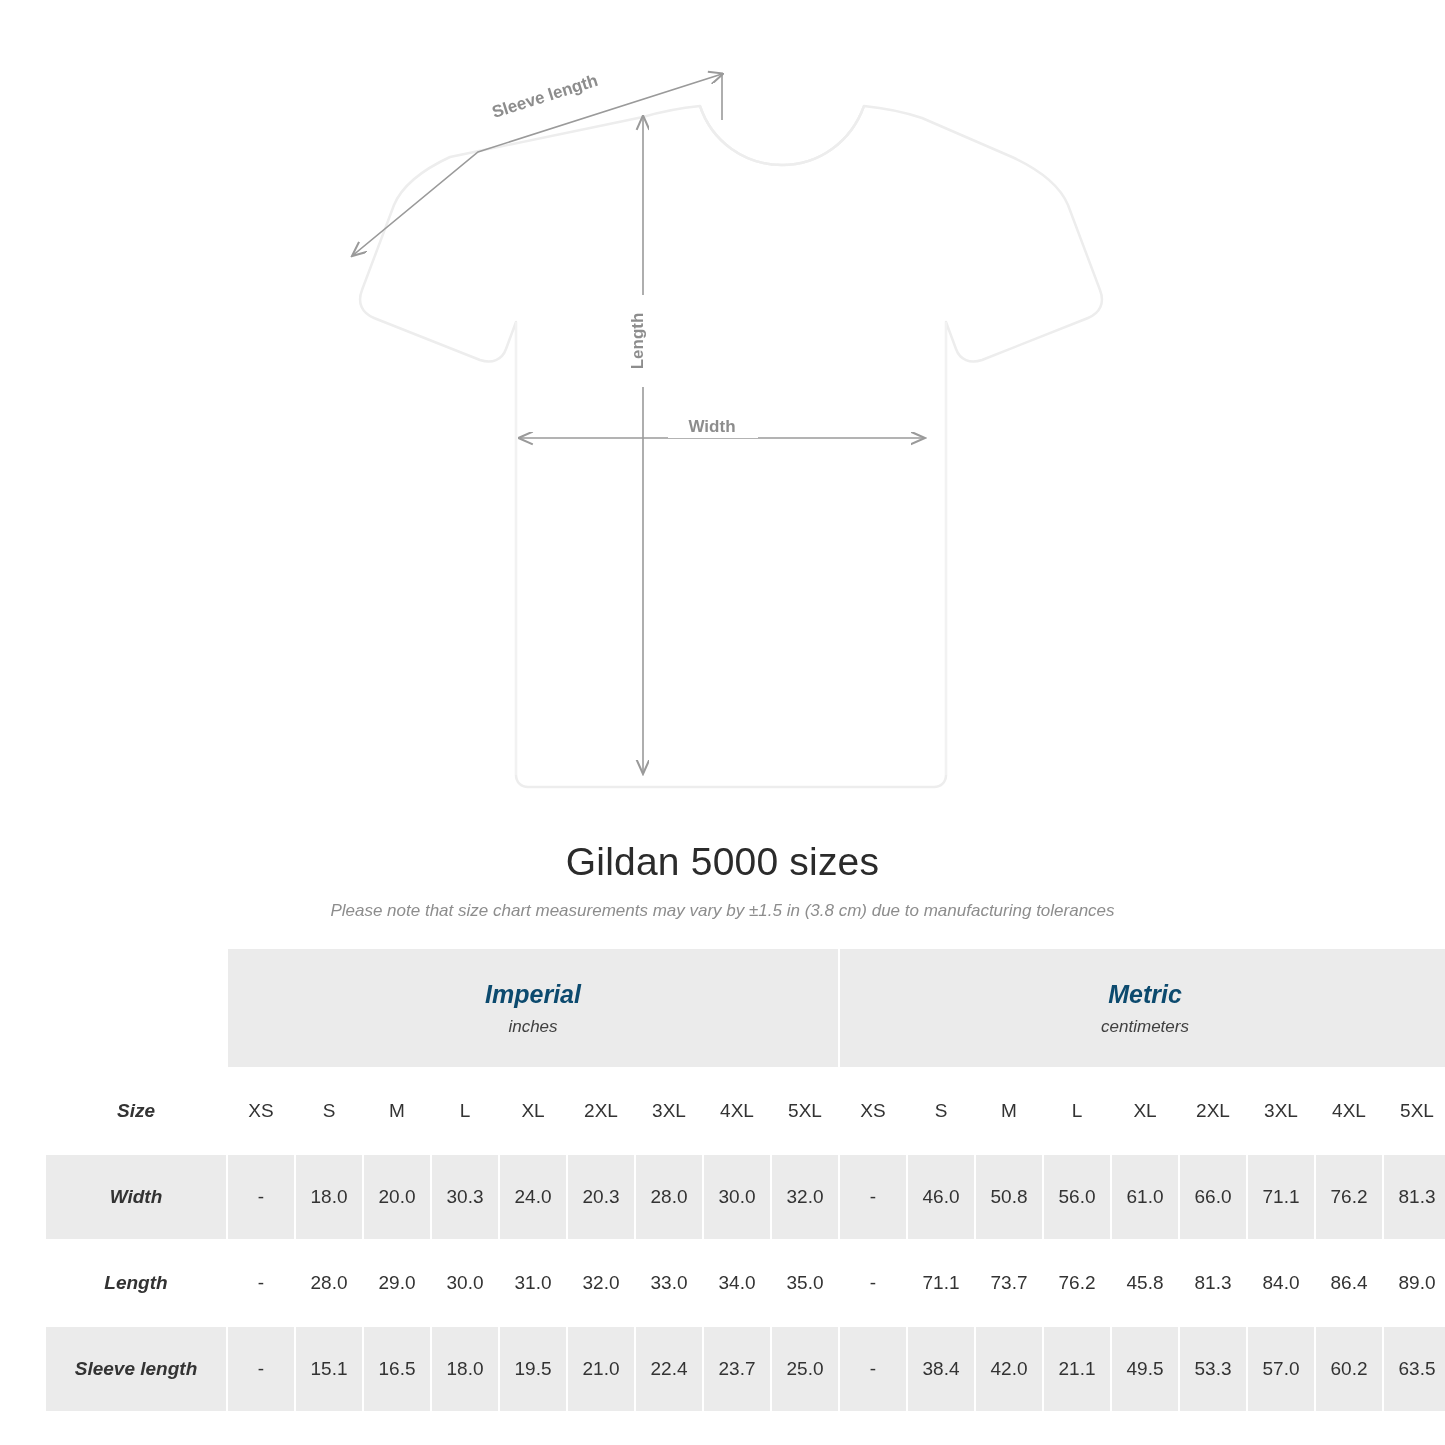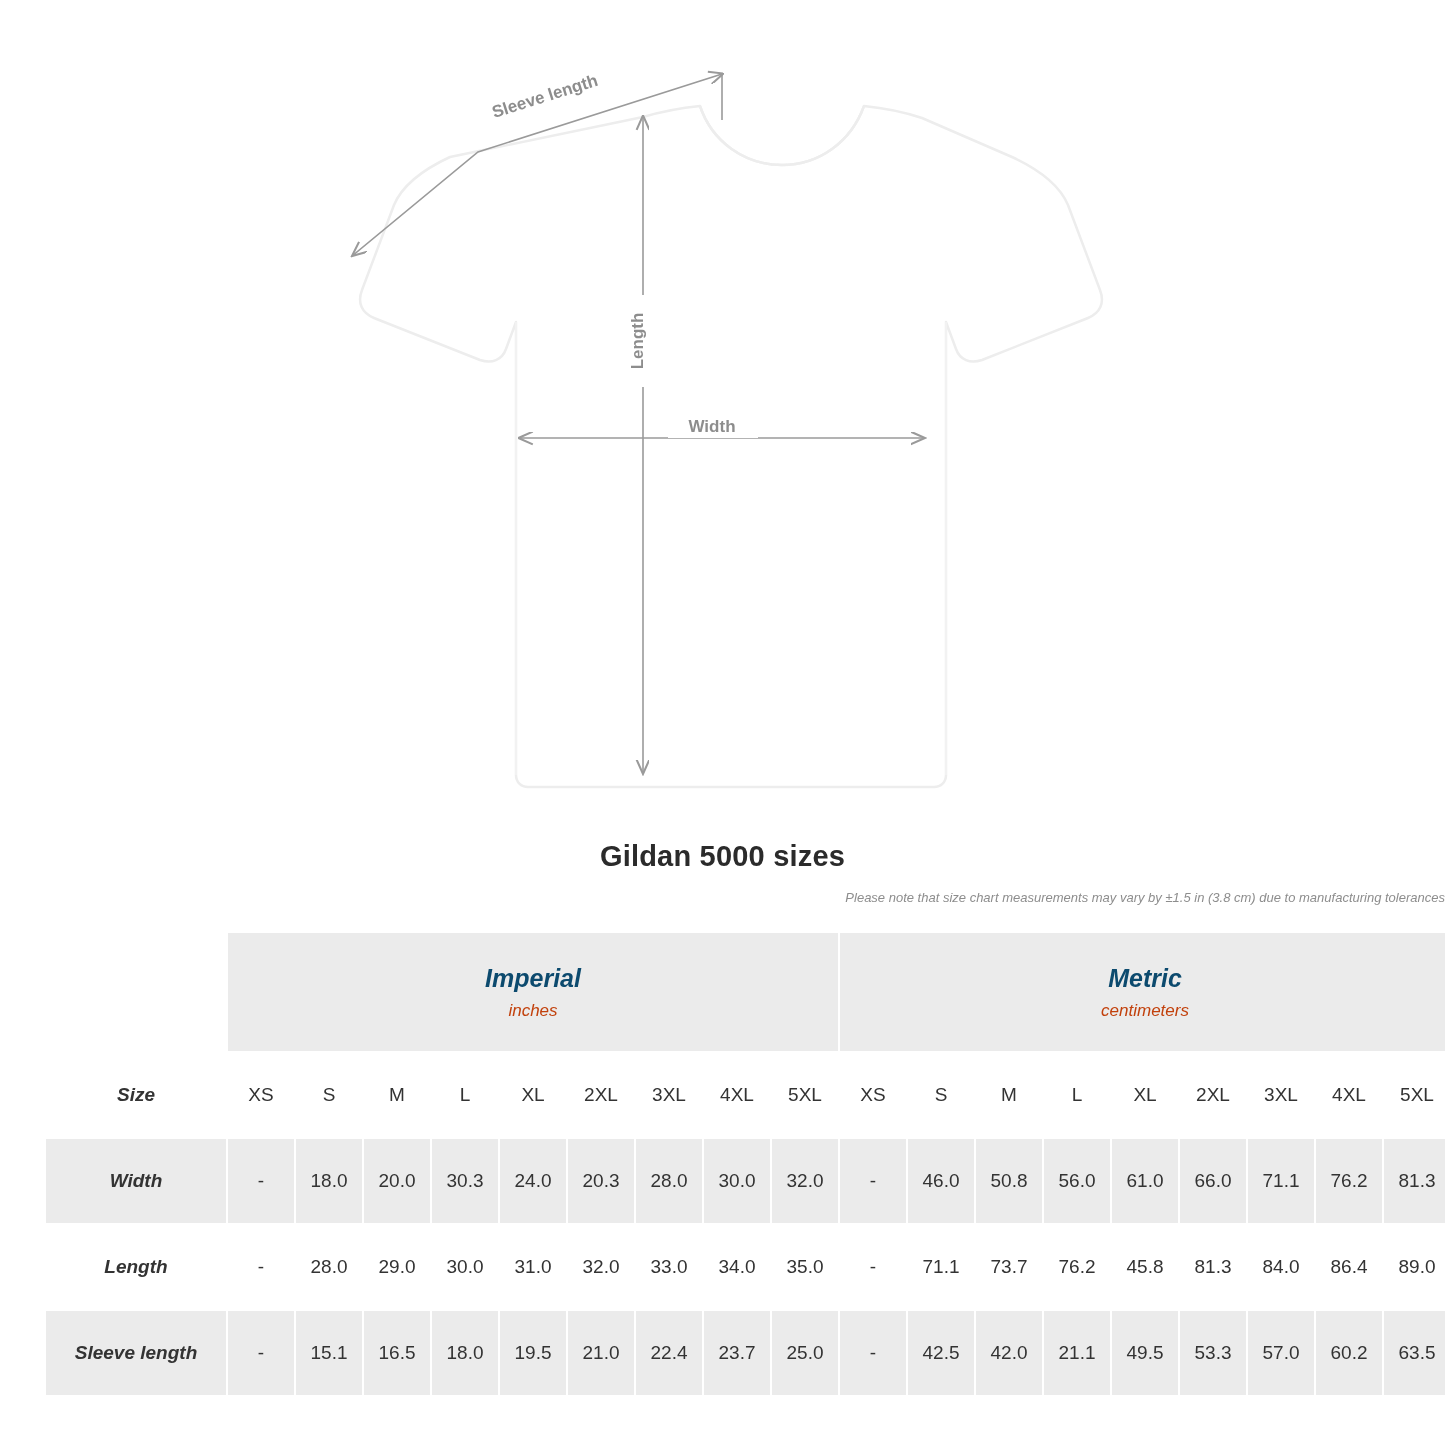--- a/index.html
+++ b/index.html
@@ -31,31 +31,30 @@
   .illustration svg {
     display: block;
   }
 
   
   .title-block {
     text-align: center;
     margin-top: 20px;
   }
   .chart-title {
-    font-size: 29px;
-    font-weight: bold;
+    font-size: 39px;
+    font-weight: normal;
     color: #2b2b2b;
     letter-spacing: 0.2px;
   }
   .chart-note {
-    font-size: 13px;
+    font-size: 17px;
     font-style: italic;
     color: #8d8d8d;
     margin-top: 17px;
-    text-align: right;
   }
 
   
   .table-wrap {
     margin-top: 26px;
     padding: 0 44px;
     box-sizing: border-box;
   }
   table.size-table {
     width: 100%;
@@ -78,21 +77,21 @@
   .unit-name {
     font-size: 25px;
     font-style: italic;
     font-weight: bold;
     color: #0c4a6e;
     line-height: 1.2;
   }
   .unit-sub {
     font-size: 17px;
     font-style: italic;
-    color: #c2410c;
+    color: #404040;
     margin-top: 8px;
   }
   .row-size td {
     background: #ffffff;
     height: 84px;
     font-size: 20px;
     color: #3a3a3a;
   }
   .row-size td.rowhead {
     font-weight: bold;
@@ -281,21 +280,21 @@
           <td>-</td>
           <td>15.1</td>
           <td>16.5</td>
           <td>18.0</td>
           <td>19.5</td>
           <td>21.0</td>
           <td>22.4</td>
           <td>23.7</td>
           <td>25.0</td>
           <td>-</td>
-          <td>42.5</td>
+          <td>38.4</td>
           <td>42.0</td>
           <td>21.1</td>
           <td>49.5</td>
           <td>53.3</td>
           <td>57.0</td>
           <td>60.2</td>
           <td>63.5</td>
         </tr>
       </tbody>
     </table>

